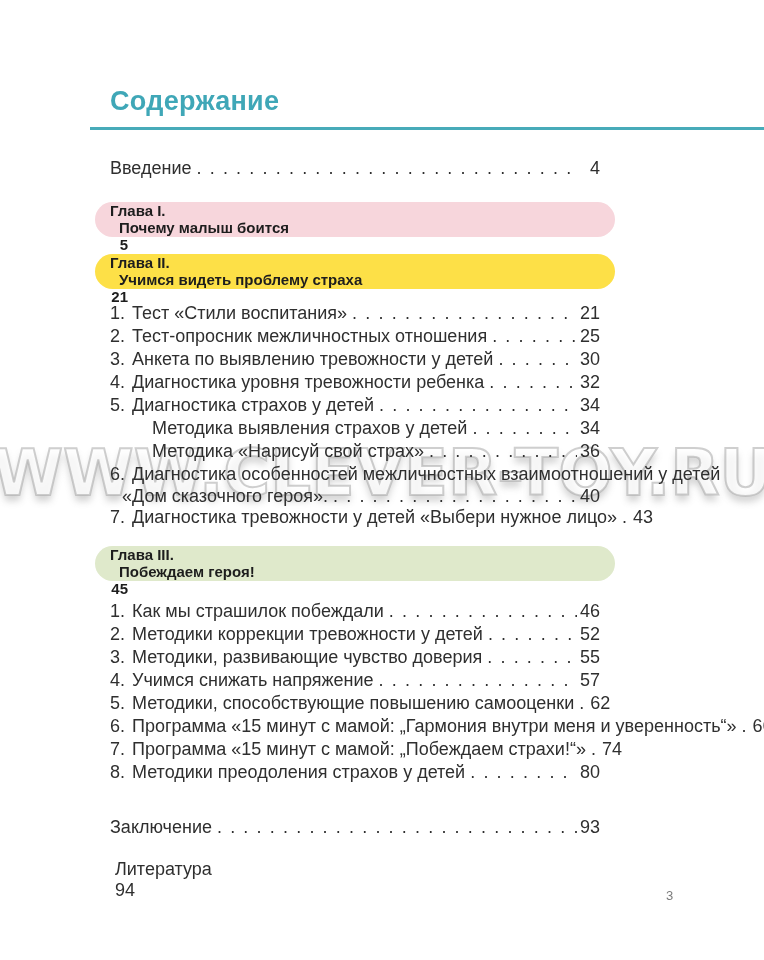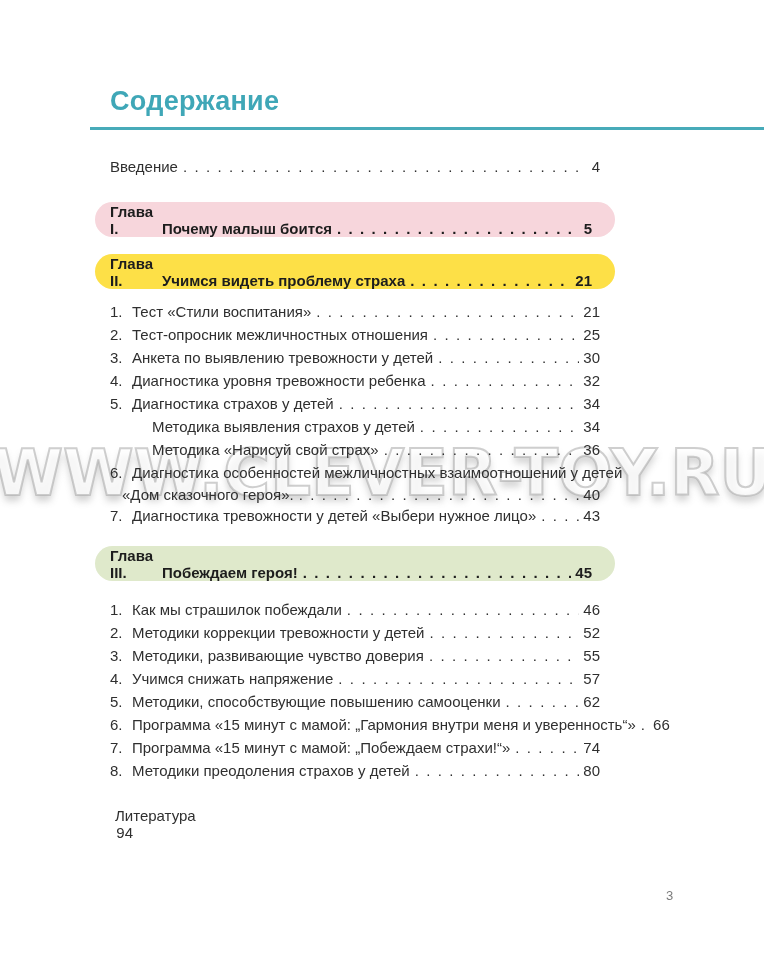--- a/index.html
+++ b/index.html
@@ -30,40 +30,40 @@
     color: rgba(255,255,255,0.78);
     -webkit-text-stroke: 2px rgba(168,168,168,0.55);
     text-shadow: 0 6px 7px rgba(110,110,110,0.30);
     pointer-events: none;
   }
 
   .content { position: absolute; left: 95px; top: 150px; width: 520px; z-index: 2; }
 
   .row {
     display: flex; align-items: baseline;
-    height: 23px; font-size: 15px;
+    height: 23px; font-size: 18px;
     margin-left: 15px; width: 490px;
   }
   .num  { flex: none; width: 22px; }
   .label{ flex: none; white-space: nowrap; }
   .dots { flex: 1 1 auto; overflow: hidden; white-space: nowrap; margin: 0 3px 0 5px; min-width: 8px; }
   .dots::after {
     content: ". . . . . . . . . . . . . . . . . . . . . . . . . . . . . . . . . . . . . . . . . . . . . . . . . . . . . . . . . . . . . . . . . . . . . . . . . . . . . . . .";
     letter-spacing: 1.6px;
   }
   .pg { flex: none; min-width: 18px; text-align: right; }
 
   .entry-intro { margin-top: 8px; height: 20px; }
 
   .chapter-bar {
     margin-left: 0; width: 520px; height: 35px;
     border-radius: 18px;
-    display: flex; align-items: flex-end;
+    display: flex; align-items: flex-start;
     padding: 0 23px 0 15px;
-    font-weight: bold; font-size: 15px; color: #1d1d1d;
+    font-weight: bold; font-size: 15px; color: #1d1d1d; flex-direction: column;
   }
   .chapter-bar .ch-title { margin-left: 9px; white-space: nowrap; }
   .bar1 { margin-top: 24px; background: #f7d6dc; }
   .bar2 { margin-top: 17px; background: #dcd7ec; }
   .bar3 { margin-top: 16px; background: #dfe9cb; }
 
   .list2 { margin-top: 14px; }
   .list3 { margin-top: 20px; }
 
   .sub .label { margin-left: 42px; }
@@ -221,20 +221,25 @@
         <span class="pg">74</span>
       </div>
       <div class="row">
         <span class="num">8.</span>
         <span class="label">Методики преодоления страхов у детей</span>
         <span class="dots"></span>
         <span class="pg">80</span>
       </div>
     </div>
 
+    <div class="row entry-conclusion">
+      <span class="label">Заключение</span>
+      <span class="dots"></span>
+      <span class="pg">93</span>
+    </div>
 
     <div class="row entry-bibliography">
       <span class="label">Литература</span>
       <span class="dots"></span>
       <span class="pg">94</span>
     </div>
 
   </div>
 
   <div class="pagenum">3</div>

